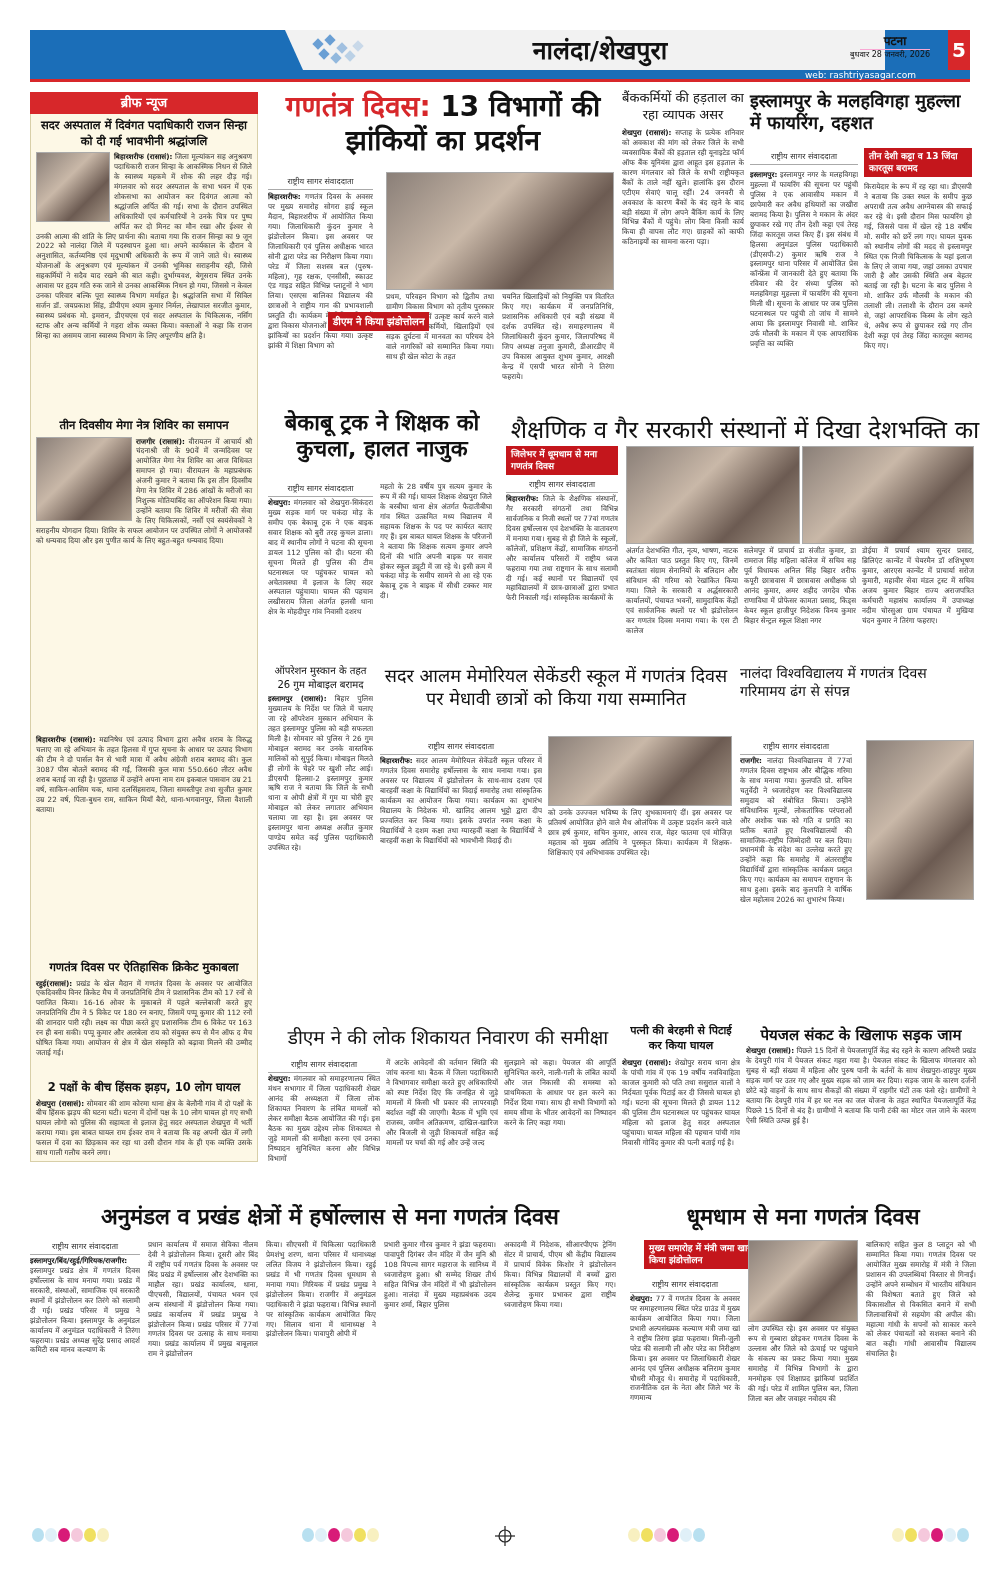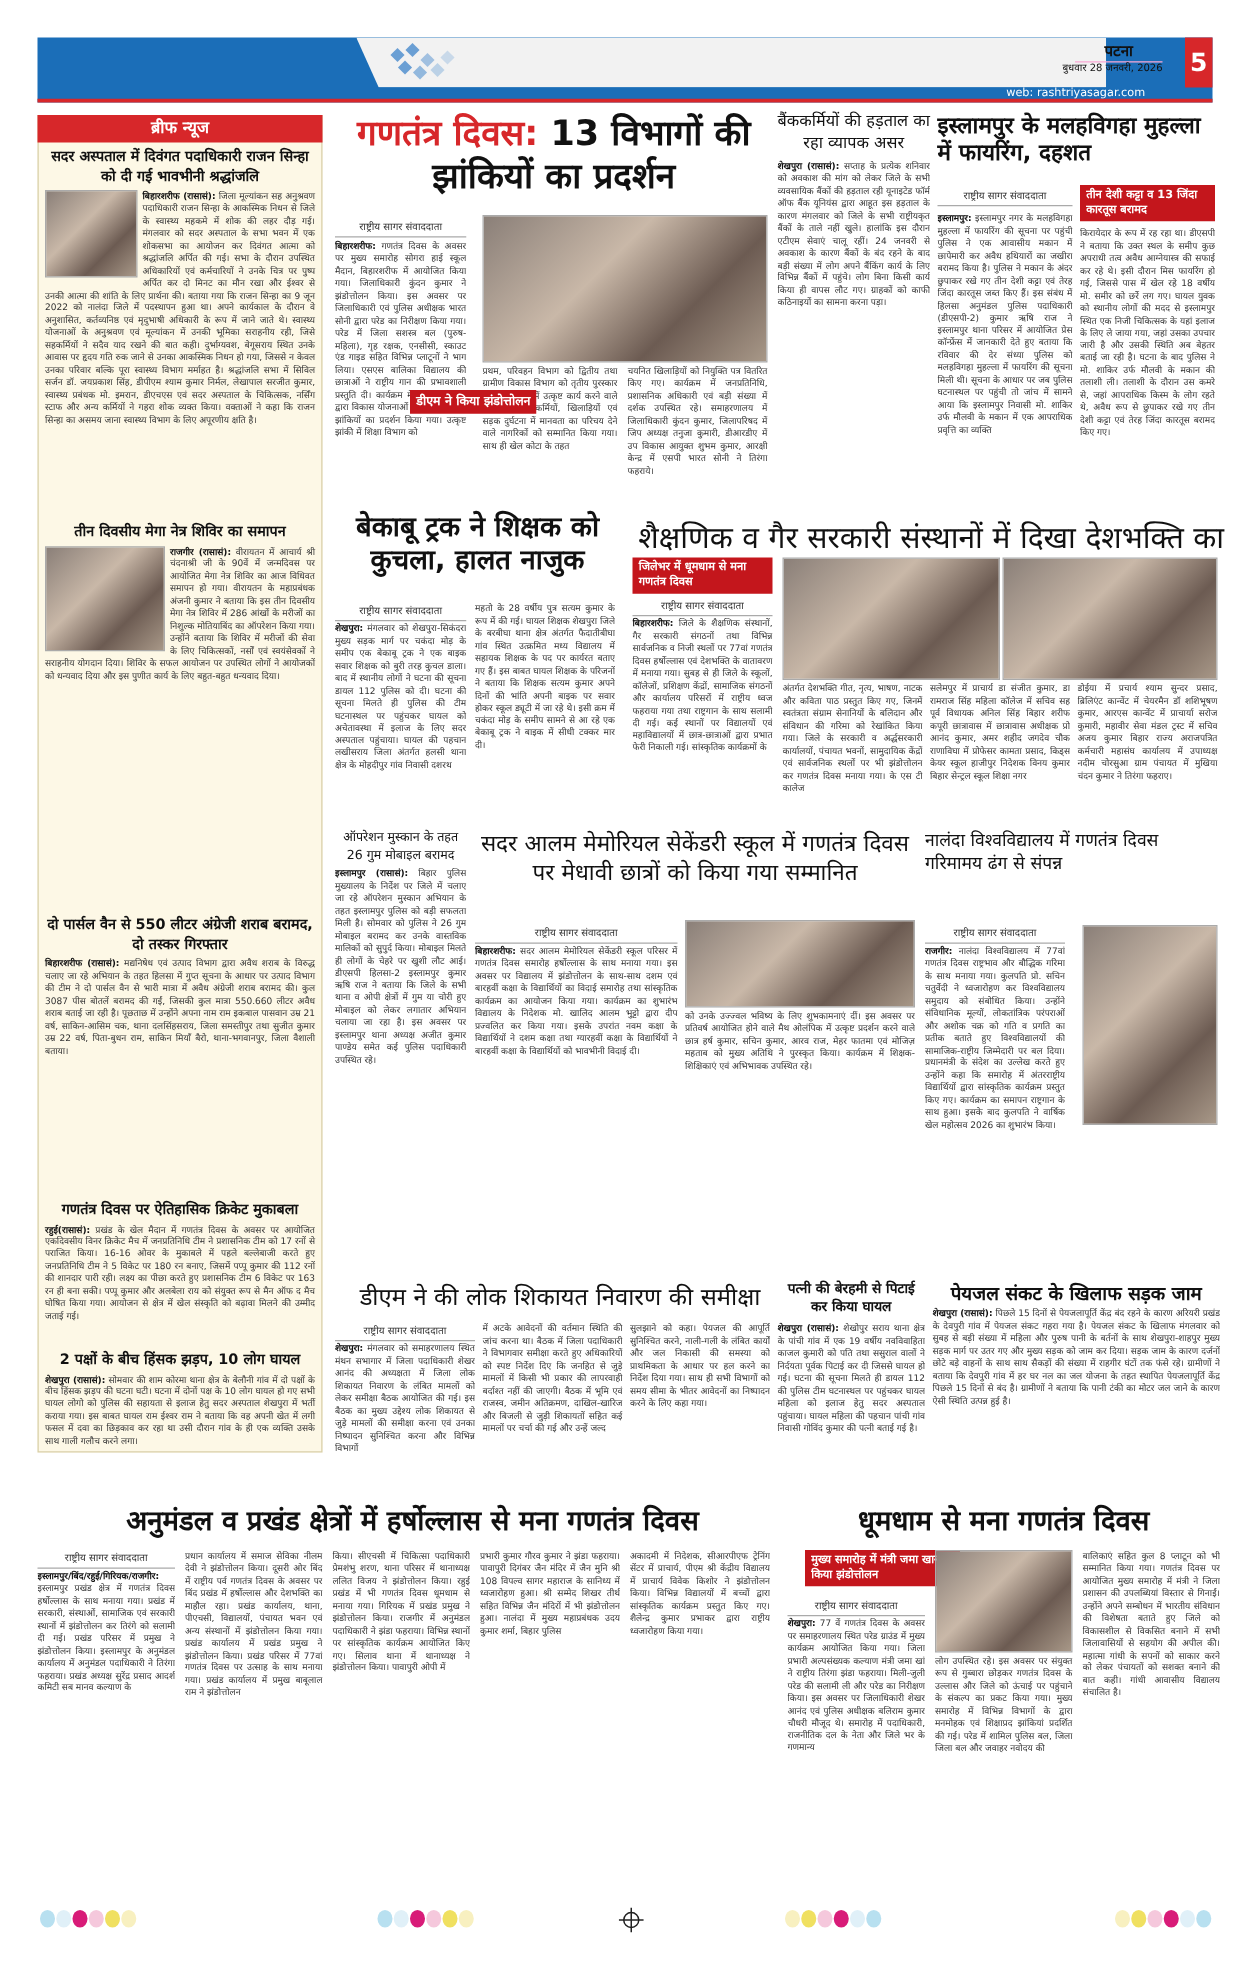--- a/index.html
+++ b/index.html
@@ -34,20 +34,21 @@
   <div class="abs mast-mid"></div>
   <div class="abs dots">
     <span style="left:4px;top:4px"></span>
       <span style="left:16px;top:0px"></span>
       <span style="left:28px;top:8px;opacity:.6"></span>
       <span style="left:10px;top:14px"></span>
       <span style="left:22px;top:18px;opacity:.7"></span>
       <span style="left:36px;top:16px;opacity:.4"></span>
       <span style="left:44px;top:6px;opacity:.3"></span>
   </div>
+  <div class="abs mast-section">नालंदा/शेखपुरा</div>
   <div class="abs mast-city">पटना</div>
   <div class="abs mast-date">बुधवार 28 जनवरी, 2026</div>
   <div class="abs mast-web">web: rashtriyasagar.com</div>
   <div class="abs pageno">5</div>
 </div>
 
 <div class="abs brief"></div>
 <div class="abs brief-head">ब्रीफ न्यूज</div>
 
 <div class="abs" style="left:36px;top:118px;width:216px">
@@ -60,21 +61,20 @@
 
 <div class="abs" style="left:36px;top:418px;width:216px">
   <div class="h-brief">तीन दिवसीय मेगा नेत्र शिविर का समापन</div>
   <div style="margin-top:3px">
     <div class="photo" style="float:left;width:96px;height:84px;margin-right:4px"></div>
     <div class="body-text"><b>राजगीर (रासासं):</b> <span>वीरायतन में आचार्य श्री चंदनाश्री जी के 90वें में जन्मदिवस पर आयोजित मेगा नेत्र शिविर का आज विधिवत समापन हो गया। वीरायतन के महाप्रबंधक अंजनी कुमार ने बताया कि इस तीन दिवसीय मेगा नेत्र शिविर में 286 आंखों के मरीजों का निशुल्क मोतियाबिंद का ऑपरेशन किया गया। उन्होंने बताया कि शिविर में मरीजों की सेवा के लिए चिकित्सकों, नर्सों एवं स्वयंसेवकों ने सराहनीय योगदान दिया। शिविर के सफल आयोजन पर उपस्थित लोगों ने आयोजकों को धन्यवाद दिया और इस पुणीत कार्य के लिए बहुत-बहुत धन्यवाद दिया।</span></div>
   </div>
 </div>
 
 <div class="abs" style="left:36px;top:732px;width:216px">
-  <div class="h-brief">दो पार्सल वैन से 550 लीटर अंग्रेजी शराब बरामद, दो तस्कर गिरफ्तार</div>
   <div class="body-text" style="margin-top:3px"><b>बिहारशरीफ (रासासं):</b> <span>मद्यनिषेध एवं उत्पाद विभाग द्वारा अवैध शराब के विरुद्ध चलाए जा रहे अभियान के तहत हिलसा में गुप्त सूचना के आधार पर उत्पाद विभाग की टीम ने दो पार्सल वैन से भारी मात्रा में अवैध अंग्रेजी शराब बरामद की। कुल 3087 पीस बोतलें बरामद की गईं, जिसकी कुल मात्रा 550.660 लीटर अवैध शराब बताई जा रही है। पूछताछ में उन्होंने अपना नाम राम इकबाल पासवान उम्र 21 वर्ष, साकिन-आसिम चक, थाना दलसिंहसराय, जिला समस्तीपुर तथा सुजीत कुमार उम्र 22 वर्ष, पिता-बुधन राम, साकिन मियाँ बैरो, थाना-भगवानपुर, जिला वैशाली बताया।</span></div>
 </div>
 
 <div class="abs" style="left:36px;top:960px;width:216px">
   <div class="h-brief">गणतंत्र दिवस पर ऐतिहासिक क्रिकेट मुकाबला</div>
   <div class="body-text" style="margin-top:3px"><b>रहुई(रासासं):</b> <span>प्रखंड के खेल मैदान में गणतंत्र दिवस के अवसर पर आयोजित एकदिवसीय विनर क्रिकेट मैच में जनप्रतिनिधि टीम ने प्रशासनिक टीम को 17 रनों से पराजित किया। 16-16 ओवर के मुकाबले में पहले बल्लेबाजी करते हुए जनप्रतिनिधि टीम ने 5 विकेट पर 180 रन बनाए, जिसमें पप्पू कुमार की 112 रनों की शानदार पारी रही। लक्ष्य का पीछा करते हुए प्रशासनिक टीम 6 विकेट पर 163 रन ही बना सकी। पप्पू कुमार और अलबेला राय को संयुक्त रूप से मैन ऑफ द मैच घोषित किया गया। आयोजन से क्षेत्र में खेल संस्कृति को बढ़ावा मिलने की उम्मीद जताई गई।</span></div>
 </div>
 
 <div class="abs" style="left:36px;top:1080px;width:216px">
   <div class="h-brief">2 पक्षों के बीच हिंसक झड़प, 10 लोग घायल</div>

